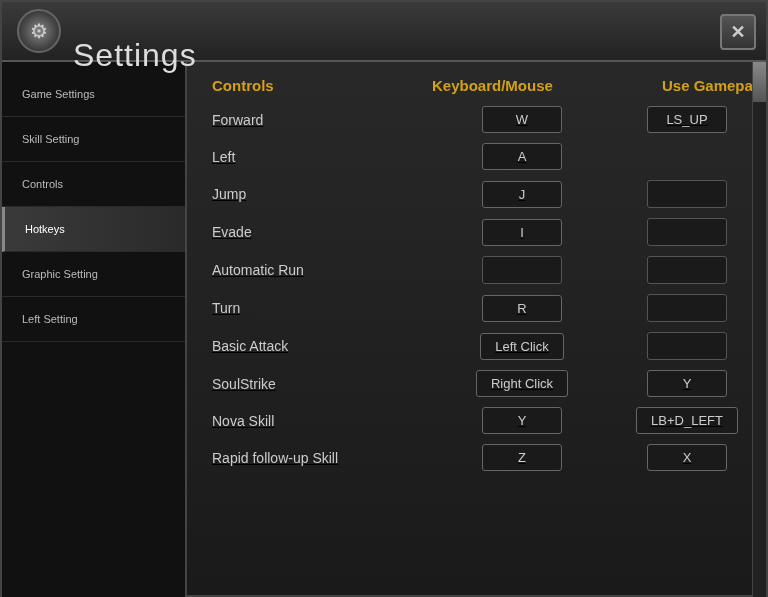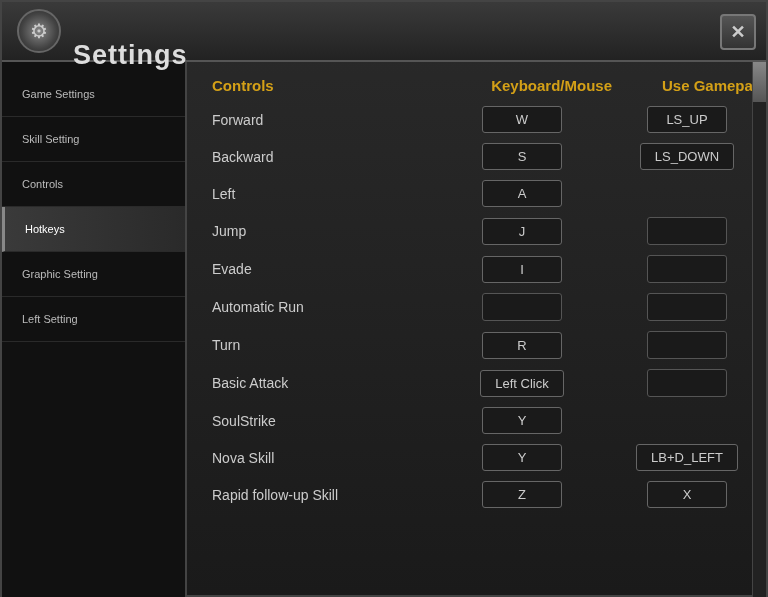--- a/index.html
+++ b/index.html
@@ -38,22 +38,22 @@
       border: 2px solid #666;
       margin-right: 12px;
       display: flex;
       align-items: center;
       justify-content: center;
       font-size: 20px;
       color: #ccc;
     }
 
     .title-text {
-      font-size: 27px;
-      font-weight: bold;
+      font-size: 32px;
+      font-weight: normal;
       color: #ddd;
       letter-spacing: 1px;
       margin-top: 48px;
     }
 
     .close-button {
       position: absolute;
       right: 10px;
       top: 12px;
       width: 36px;
@@ -114,21 +114,21 @@
       margin-bottom: 10px;
       padding: 0 5px;
     }
 
     .col-header {
       font-size: 15px;
       font-weight: bold;
     }
 
     .col-controls { color: #d4a017; }
-    .col-keyboard { color: #d4a017; text-align: right; }
+    .col-keyboard { color: #d4a017; text-align: left; }
     .col-gamepad { color: #d4a017; text-align: right; }
 
     
     .controls-table {
       overflow-y: auto;
       max-height: calc(597px - 60px - 50px);
       padding-right: 5px;
     }
 
     .controls-table::-webkit-scrollbar {
@@ -143,20 +143,21 @@
       background: #666;
       border-radius: 2px;
     }
 
     .table-row {
       display: grid;
       grid-template-columns: 220px 180px 150px;
       align-items: center;
       margin-bottom: 6px;
       padding: 2px 5px;
+      text-decoration: underline;
     }
 
     .control-name {
       font-size: 14px;
       color: #ccc;
       padding: 4px 0;
     }
 
     .key-binding {
       display: flex;
@@ -247,29 +248,20 @@
       <div class="table-row">
             <div class="control-name">Forward</div>
             <div class="key-binding">
               <div class="key-btn">W</div>
             </div>
             <div class="key-binding">
               <div class="key-btn">LS_UP</div>
             </div>
           </div>
           <div class="table-row">
-            <div class="control-name">Backward</div>
-            <div class="key-binding">
-              <div class="key-btn">S</div>
-            </div>
-            <div class="key-binding">
-              <div class="key-btn">LS_DOWN</div>
-            </div>
-          </div>
-          <div class="table-row">
             <div class="control-name">Left</div>
             <div class="key-binding">
               <div class="key-btn">A</div>
             </div>
           </div>
           <div class="table-row">
             <div class="control-name">Jump</div>
             <div class="key-binding">
               <div class="key-btn">J</div>
             </div>
@@ -308,20 +300,23 @@
             <div class="control-name">Basic Attack</div>
             <div class="key-binding">
               <div class="key-btn">Left Click</div>
             </div>
             <div class="key-binding">
               <div class="key-btn empty"></div>
             </div>
           </div>
           <div class="table-row">
             <div class="control-name">SoulStrike</div>
+            <div class="key-binding">
+              <div class="key-btn">Right Click</div>
+            </div>
             <div class="key-binding">
               <div class="key-btn">Y</div>
             </div>
           </div>
           <div class="table-row">
             <div class="control-name">Nova Skill</div>
             <div class="key-binding">
               <div class="key-btn">Y</div>
             </div>
             <div class="key-binding">

